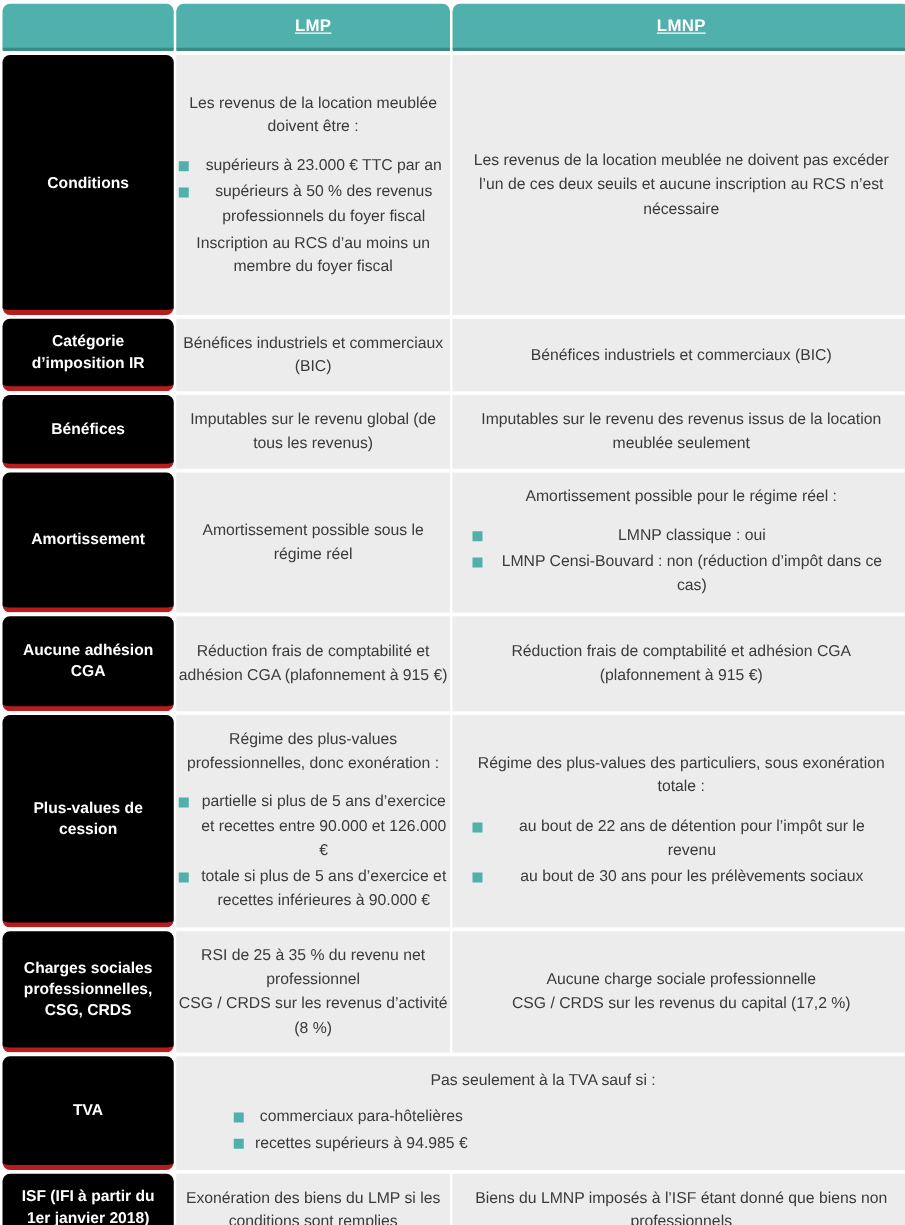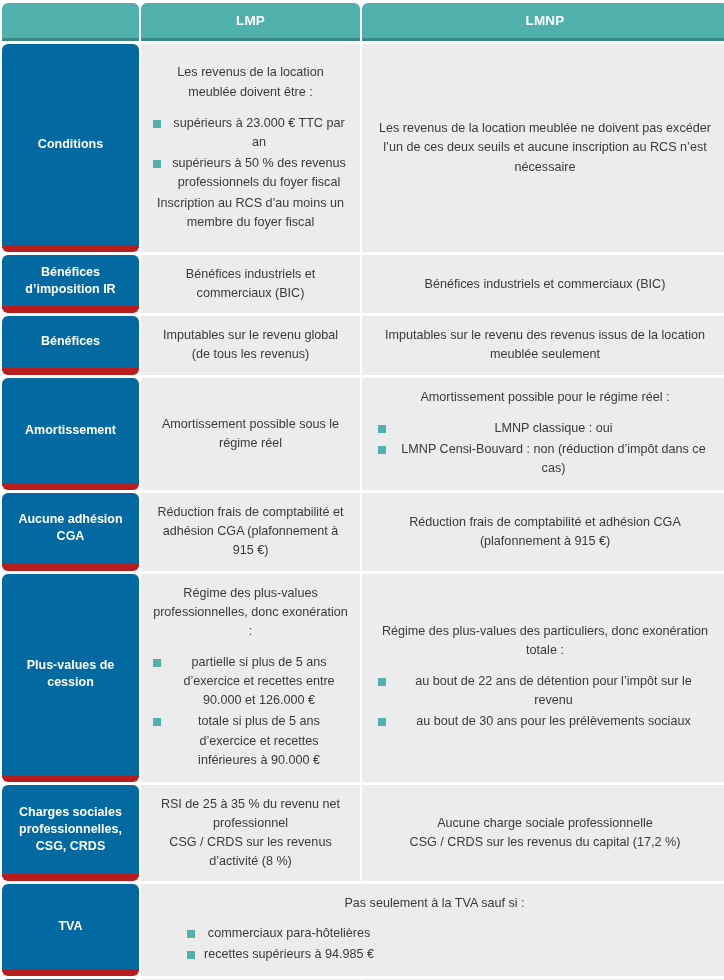--- a/index.html
+++ b/index.html
@@ -17,20 +17,21 @@
     margin: 0;
   }
   col.c-label { width: 137px; }
   col.c-lmp   { width: 219px; }
   col.c-lmnp  { width: 366px; }
 
   
   thead th {
     padding: 0;
     margin: 0;
+    text-decoration: underline;
   }
   .hdr-blank {
     background: #4fb0ac;
     border-radius: 6px 6px 0 0;
     border-bottom: 3px solid #3b8a86;
     height: 38px;
   }
   .hdr-cell {
     background: #4fb0ac;
     border-radius: 6px 6px 0 0;
@@ -41,39 +42,39 @@
     font-weight: bold;
     letter-spacing: .2px;
     text-align: center;
     vertical-align: middle;
   }
 
   
   td { padding: 0; margin: 0; vertical-align: middle; }
 
   .row-label {
-    background: #0369a1;
+    background: #000000;
     border-radius: 6px;
-    border-bottom: 7px solid #b91c1c;
+    border-bottom: 4px solid #b91c1c;
     color: #ffffff;
     font-size: 12.5px;
     font-weight: bold;
     line-height: 1.35;
     text-align: center;
     vertical-align: middle;
     padding: 6px 8px;
   }
   .cell {
     background: #ececec;
     color: #3a3a3a;
     font-size: 12.6px;
     line-height: 1.52;
     text-align: center;
     vertical-align: middle;
-    padding: 10px 12px;
+    padding: 10px 2px;
   }
   .cell.wide { padding-left: 16px; padding-right: 16px; }
 
   .cell p { margin: 0; }
 
   ul.bullets {
     list-style: none;
     margin: 12px 0 0 0;
     padding: 0;
     text-align: center;
@@ -127,21 +128,21 @@
             <li>supérieurs à 23.000 € TTC par an</li>
             <li>supérieurs à 50 % des revenus professionnels du foyer fiscal</li>
           </ul>
         </span>
         <p>Inscription au RCS d’au moins un membre du foyer fiscal</p>
       </td>
       <td class="cell wide">Les revenus de la location meublée ne doivent pas excéder l’un de ces deux seuils et aucune inscription au RCS n’est nécessaire</td>
     </tr>
 
     <tr style="height:56px">
-      <td class="row-label">Bénéfices d’imposition IR</td>
+      <td class="row-label">Catégorie d’imposition IR</td>
       <td class="cell">Bénéfices industriels et commerciaux (BIC)</td>
       <td class="cell wide">Bénéfices industriels et commerciaux (BIC)</td>
     </tr>
 
     <tr style="height:55px">
       <td class="row-label">Bénéfices</td>
       <td class="cell">Imputables sur le revenu global (de tous les revenus)</td>
       <td class="cell wide">Imputables sur le revenu des revenus issus de la location meublée seulement</td>
     </tr>
 
@@ -170,21 +171,21 @@
       <td class="cell">
         <p class="lead">Régime des plus-values professionnelles, donc exonération :</p>
         <span class="bul-wrap">
           <ul class="bullets">
             <li>partielle si plus de 5 ans d’exercice et recettes entre 90.000 et 126.000 €</li>
             <li>totale si plus de 5 ans d’exercice et recettes inférieures à 90.000 €</li>
           </ul>
         </span>
       </td>
       <td class="cell wide">
-        <p class="lead">Régime des plus-values des particuliers, donc exonération totale :</p>
+        <p class="lead">Régime des plus-values des particuliers, sous exonération totale :</p>
         <span class="bul-wrap">
           <ul class="bullets">
             <li>au bout de 22 ans de détention pour l’impôt sur le revenu</li>
             <li>au bout de 30 ans pour les prélèvements sociaux</li>
           </ul>
         </span>
       </td>
     </tr>
 
     <tr style="height:88px">

